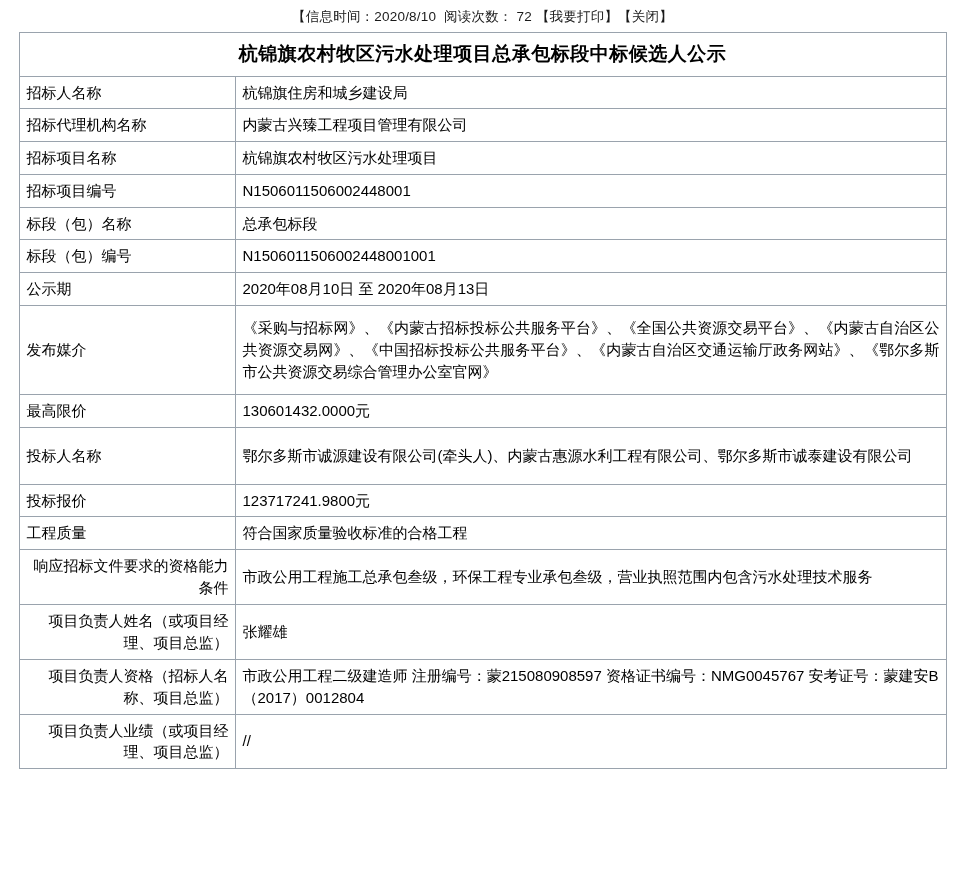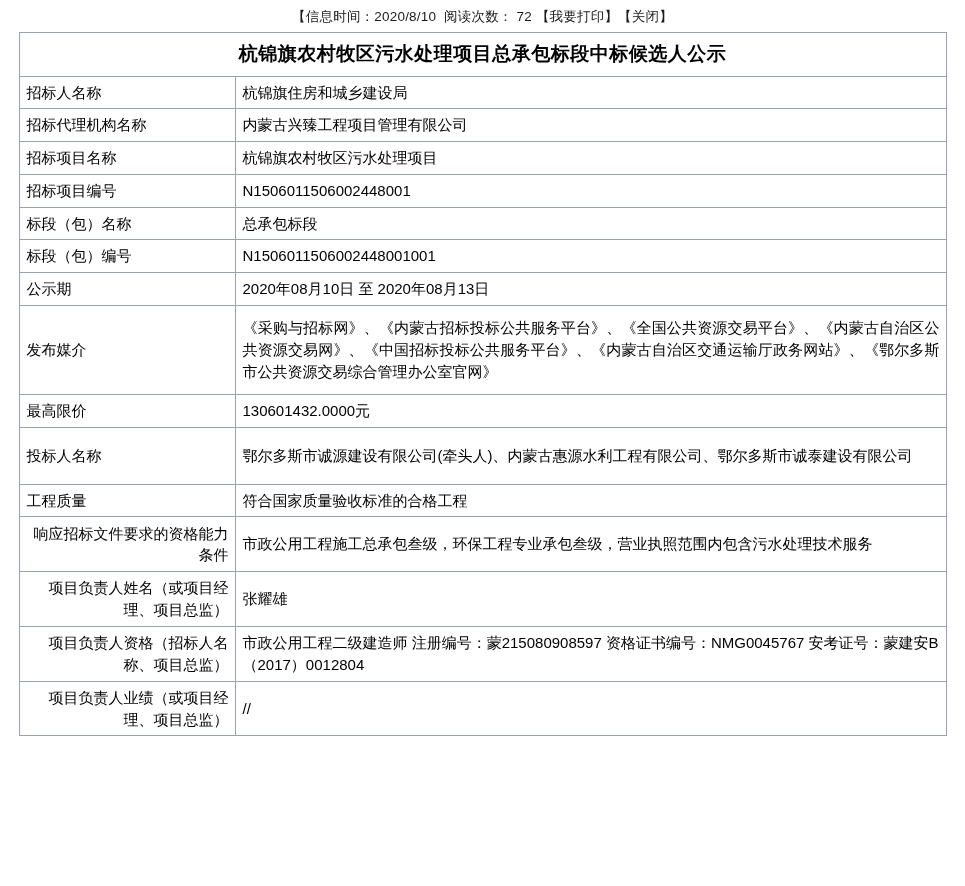--- a/index.html
+++ b/index.html
@@ -135,20 +135,24 @@
         <td class="label">最高限价</td>
         <td class="value">130601432.0000元</td>
       </tr>
 
 
       <tr>
         <td class="label">投标人名称</td>
         <td class="value tall" style="height:46px">鄂尔多斯市诚源建设有限公司(牵头人)、内蒙古惠源水利工程有限公司、鄂尔多斯市诚泰建设有限公司</td>
       </tr>
       <tr>
+        <td class="label">投标报价</td>
+        <td class="value">123717241.9800元</td>
+      </tr>
+      <tr>
         <td class="label">工程质量</td>
         <td class="value">符合国家质量验收标准的合格工程</td>
       </tr>
       <tr>
         <td class="label label-2line">响应招标文件要求的资格能力条件</td>
         <td class="value tall" style="height:44px">市政公用工程施工总承包叁级，环保工程专业承包叁级，营业执照范围内包含污水处理技术服务</td>
       </tr>
       <tr>
         <td class="label label-2line">项目负责人姓名（或项目经理、项目总监）</td>
         <td class="value" style="height:40px">张耀雄</td>

